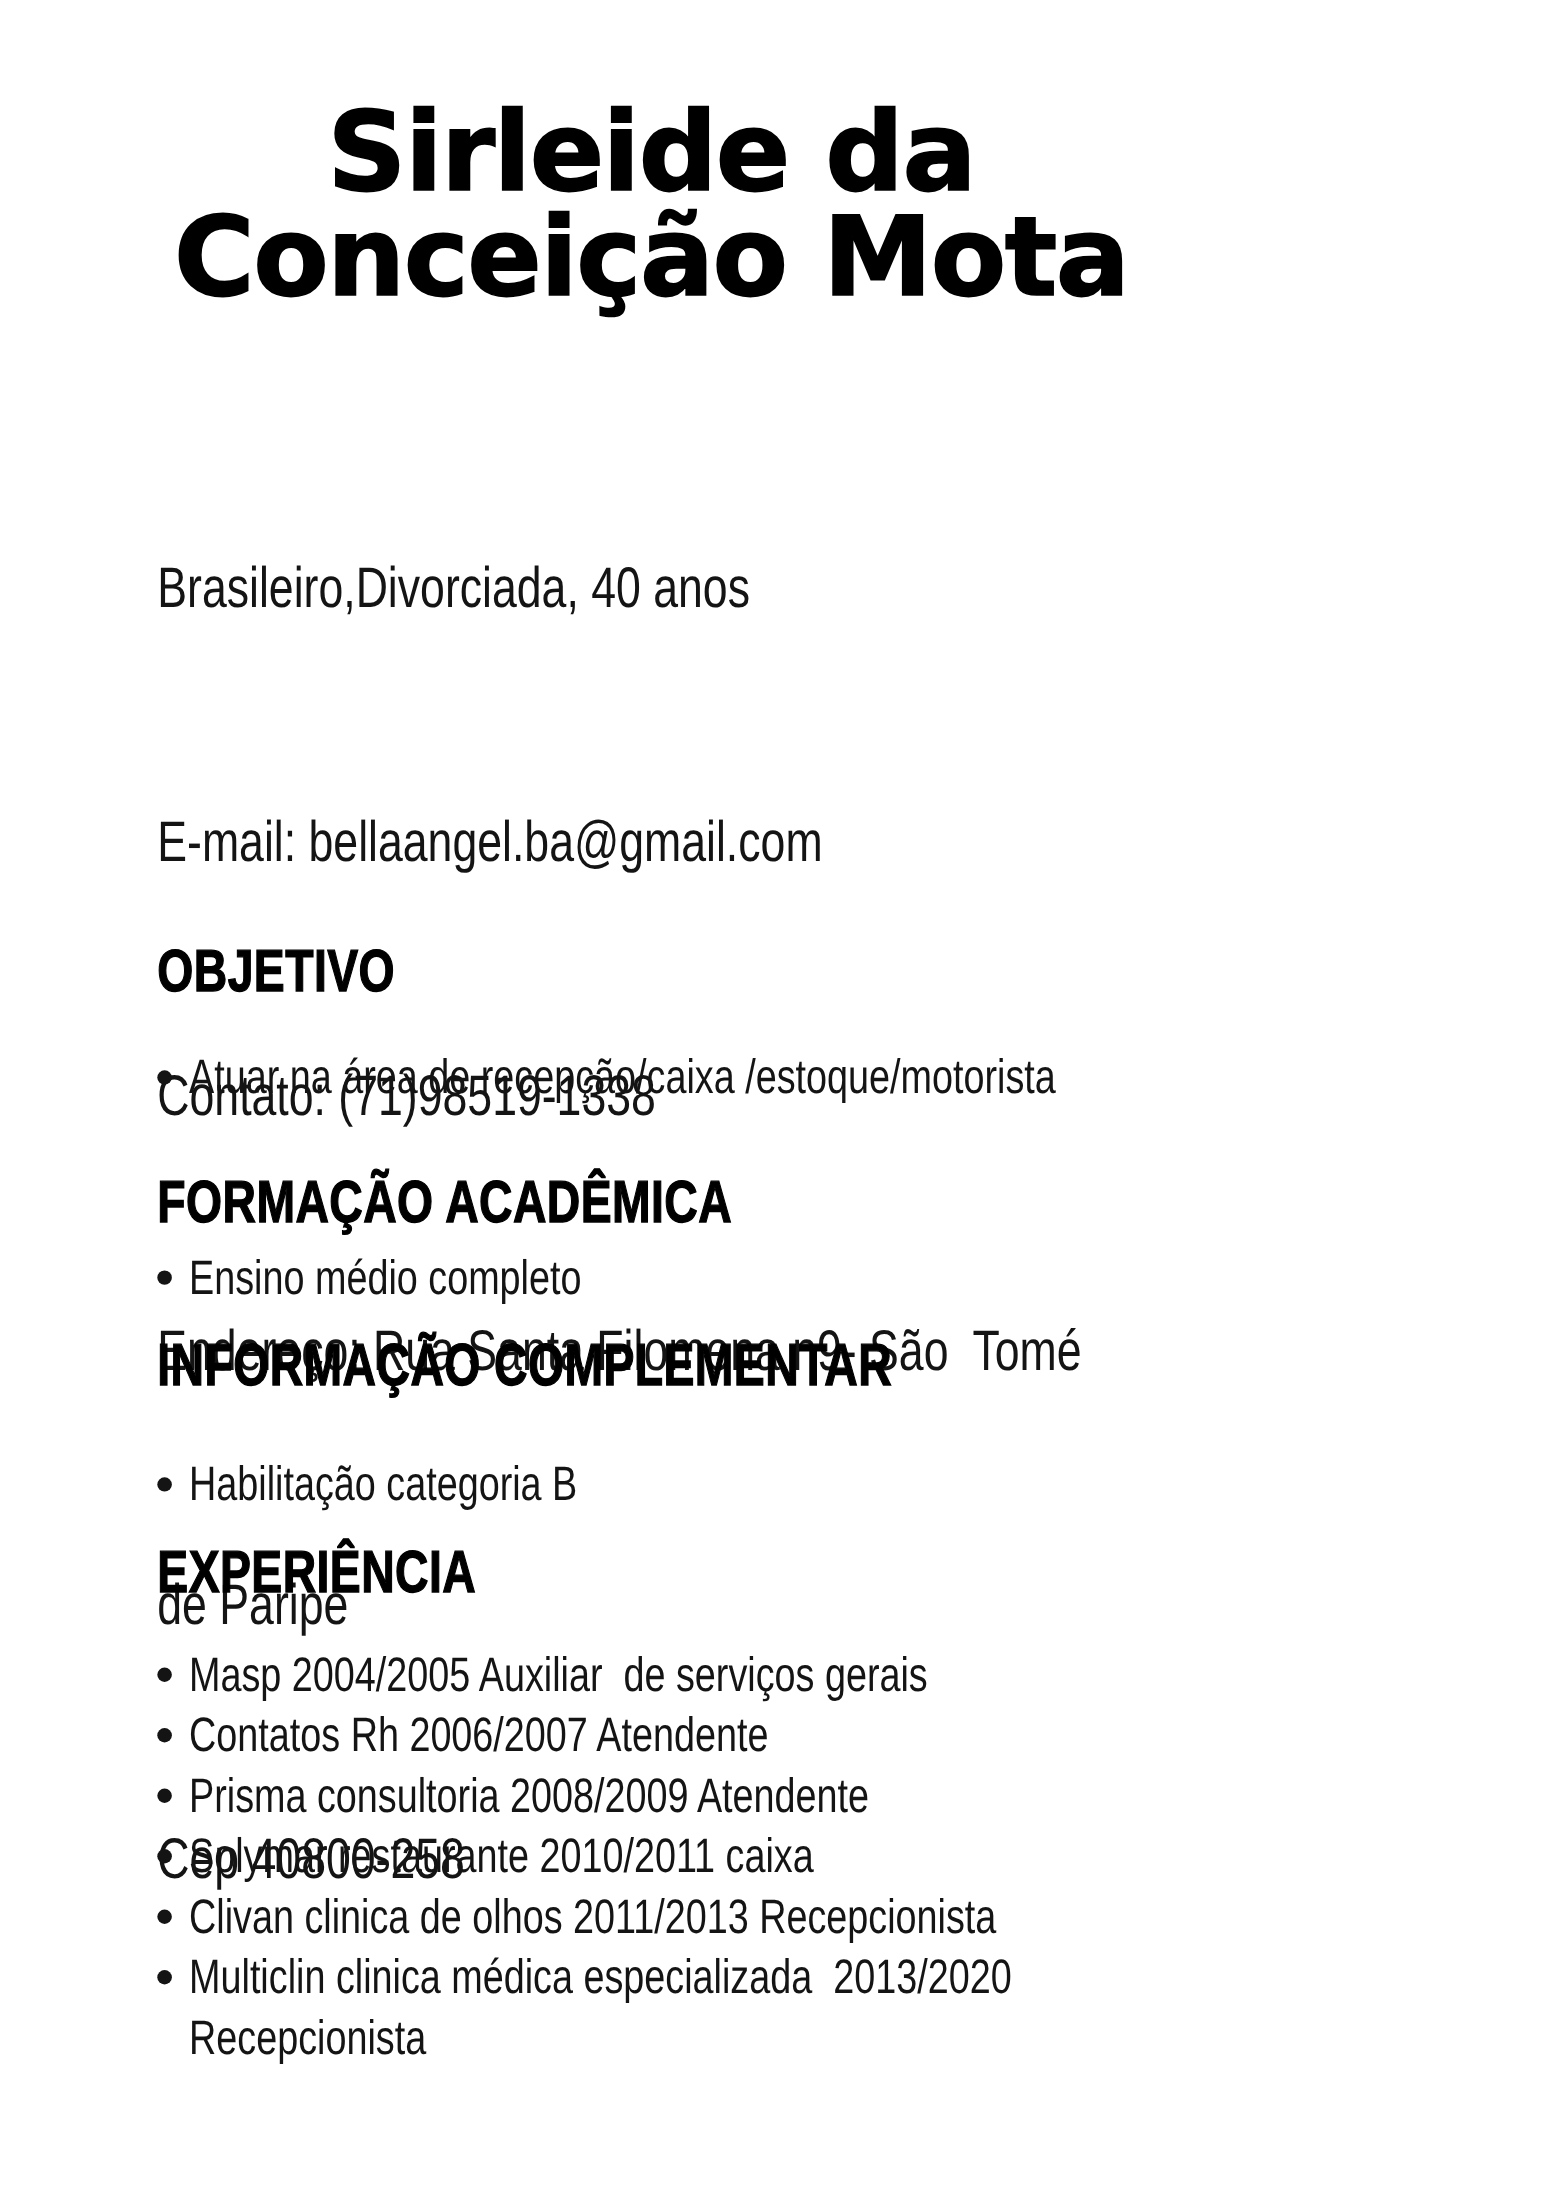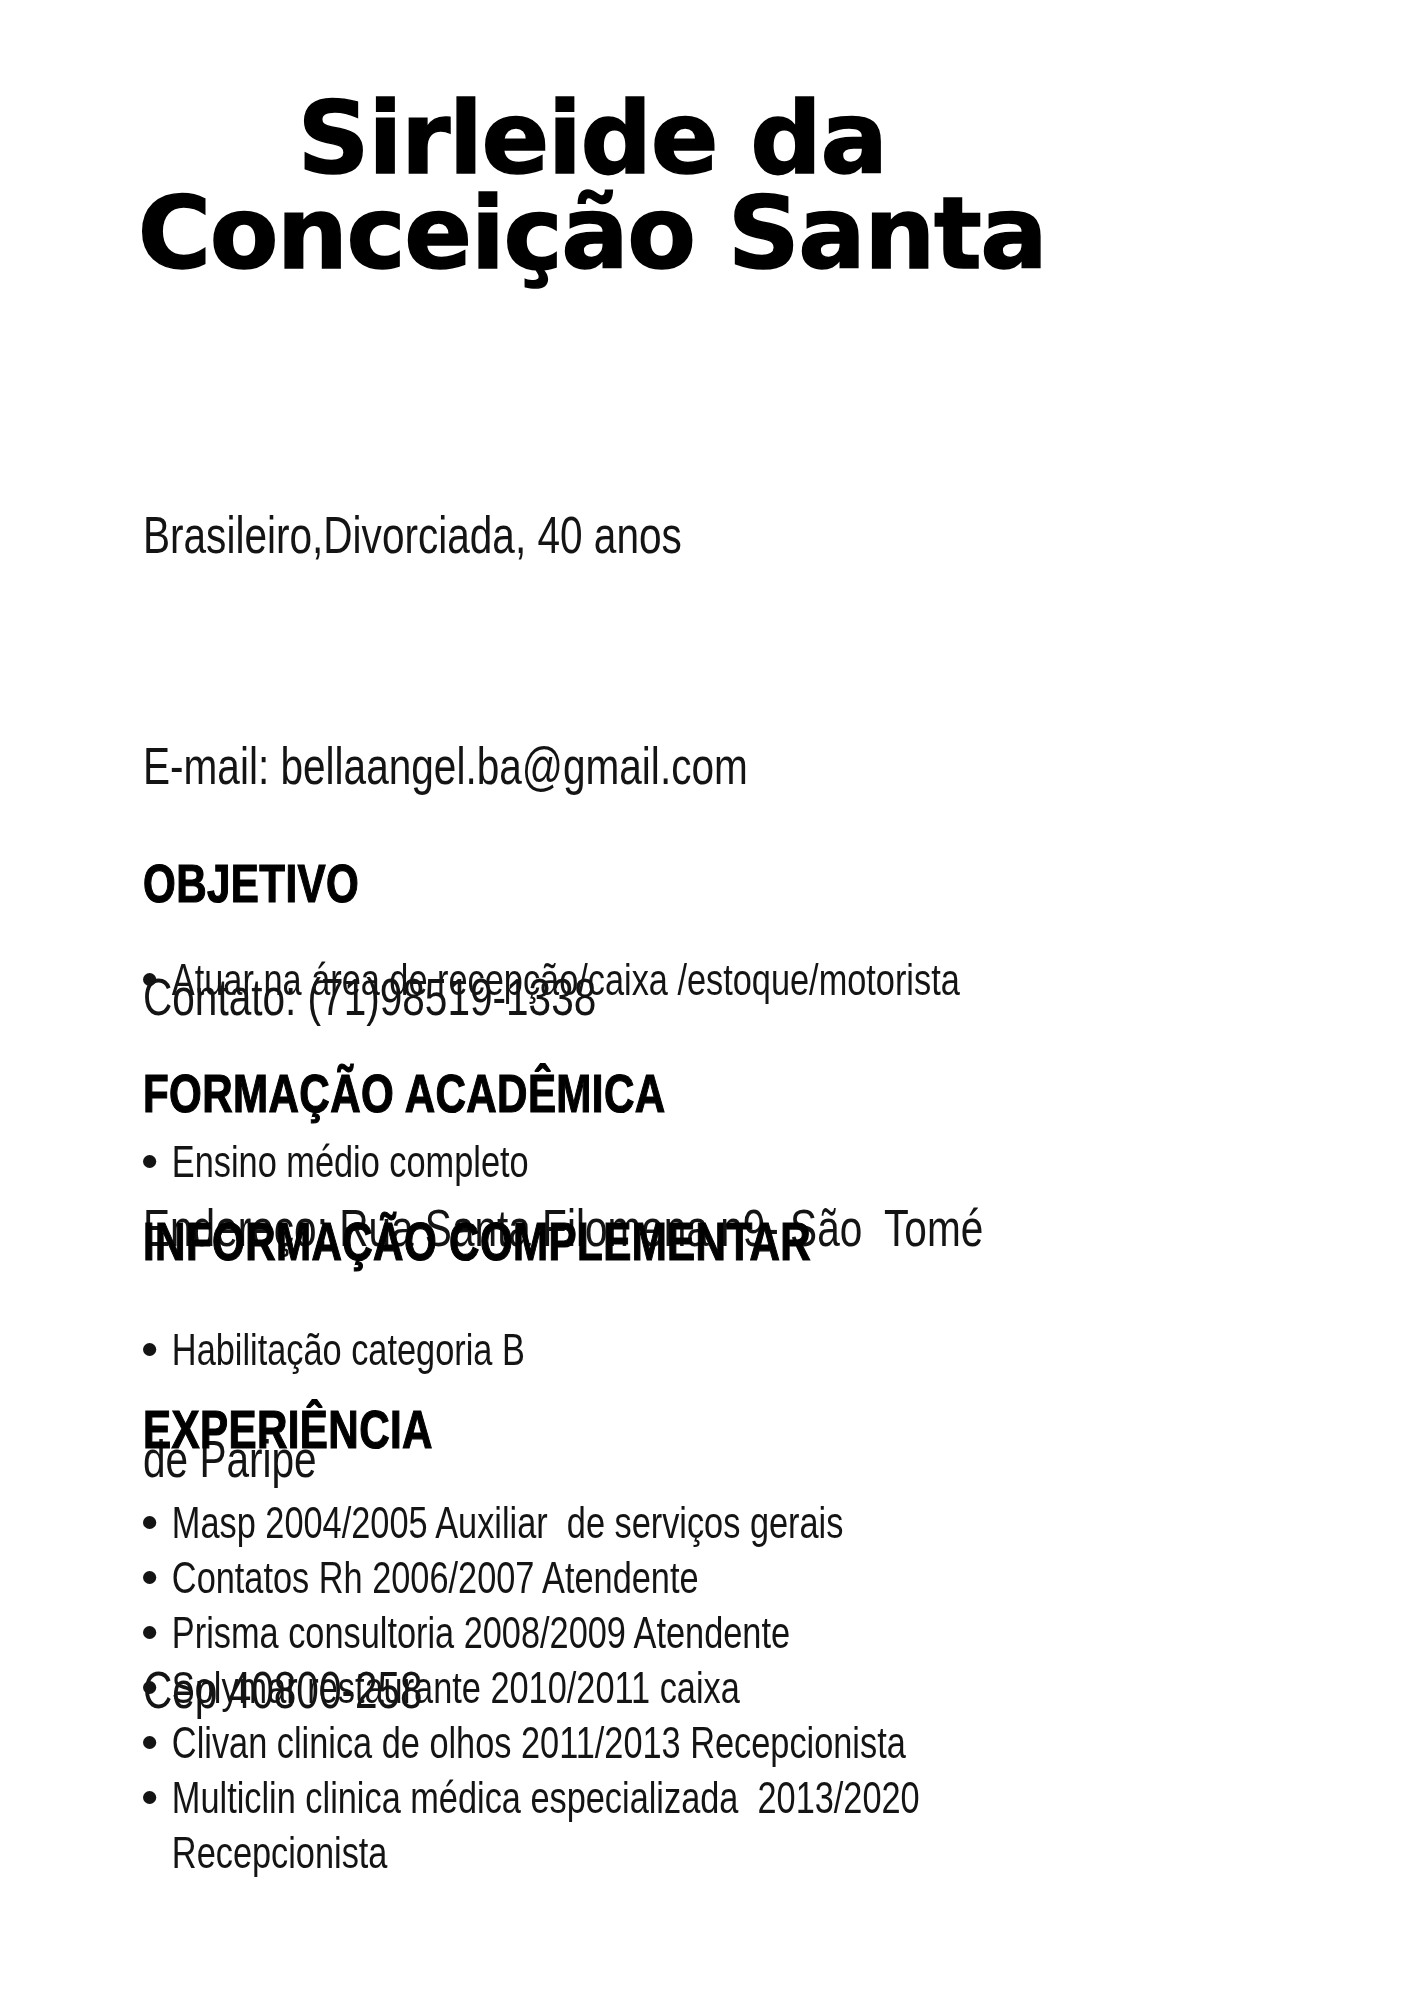--- a/index.html
+++ b/index.html
@@ -100,21 +100,21 @@
   .bullet-text { white-space: pre-wrap; }
   .exp-list .bullet-text { width: 1150px; }
 </style>
 </head>
 <body>
 
 <div class="page">
 
   <h1 class="title">
     <span class="line">Sirleide da</span>
-    <span class="line">Conceição Santa</span>
+    <span class="line">Conceição Mota</span>
   </h1>
 
   <div class="contact">
     <div>Brasileiro,Divorciada, 40 anos</div>
     <div>E-mail: bellaangel.ba@gmail.com</div>
     <div>Contato: (71)98519-1338</div>
     <div>Endereço: Rua Santa Filomena n9- São  Tomé</div>
     <div>de Paripe</div>
     <div>Cep 40800-258</div>
   </div>

